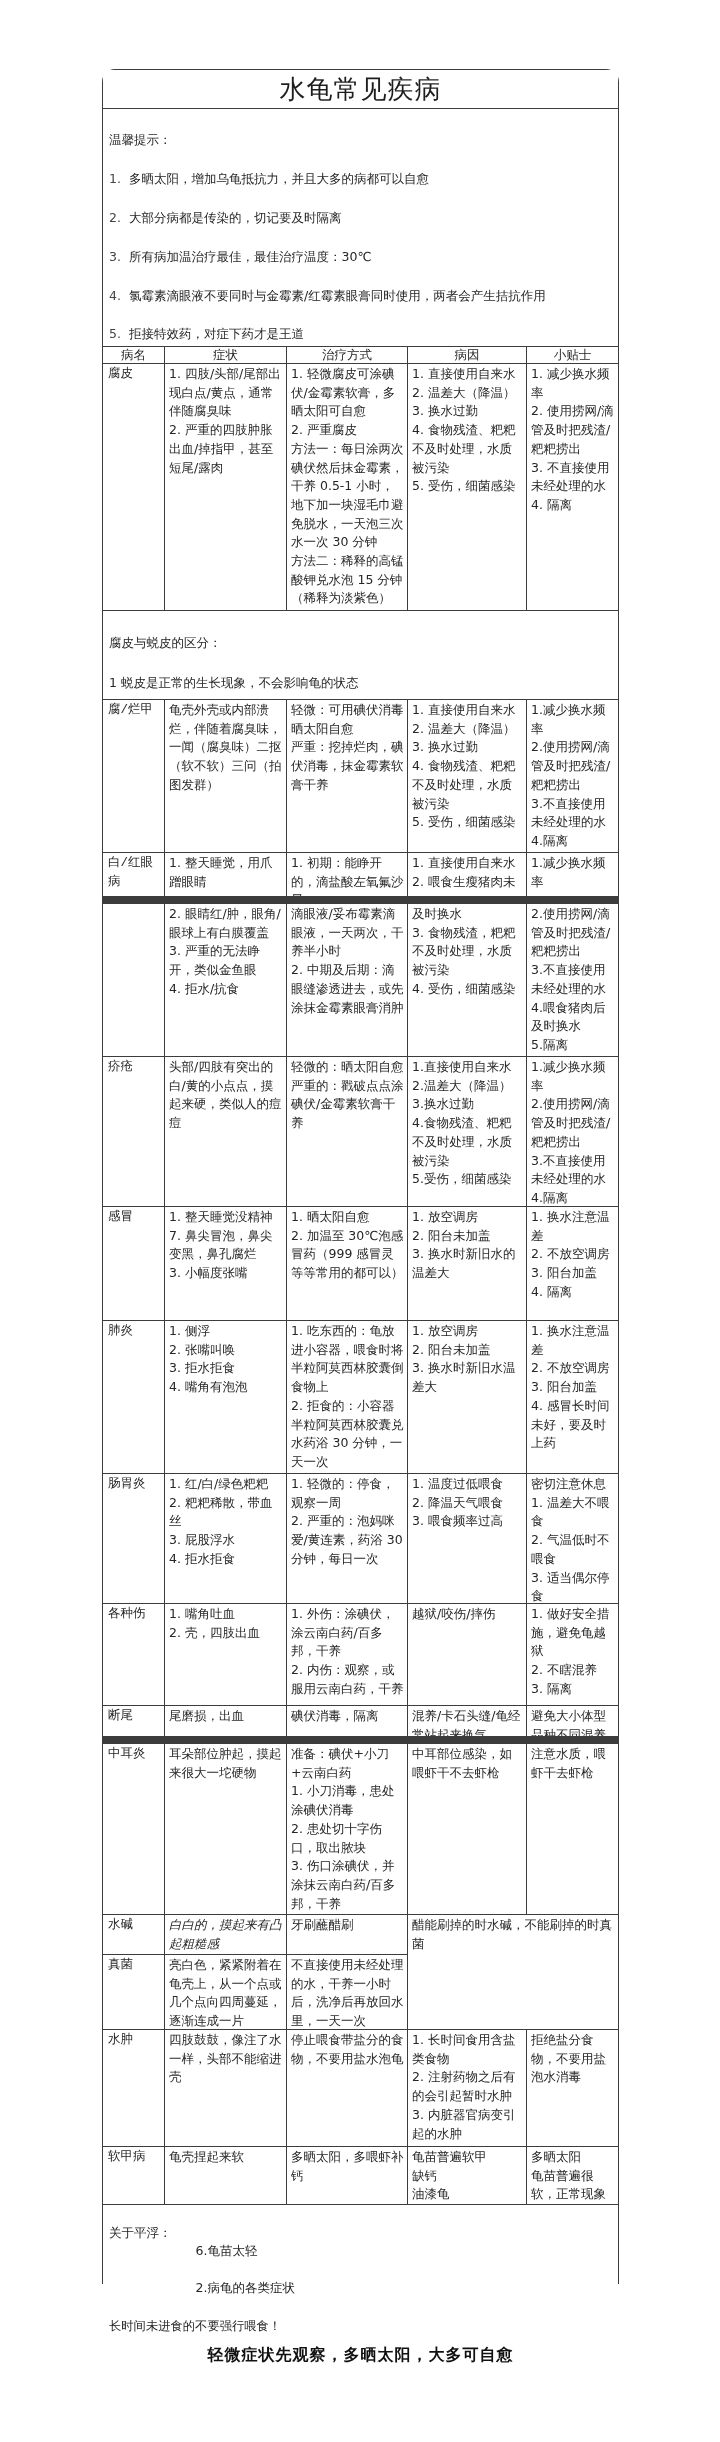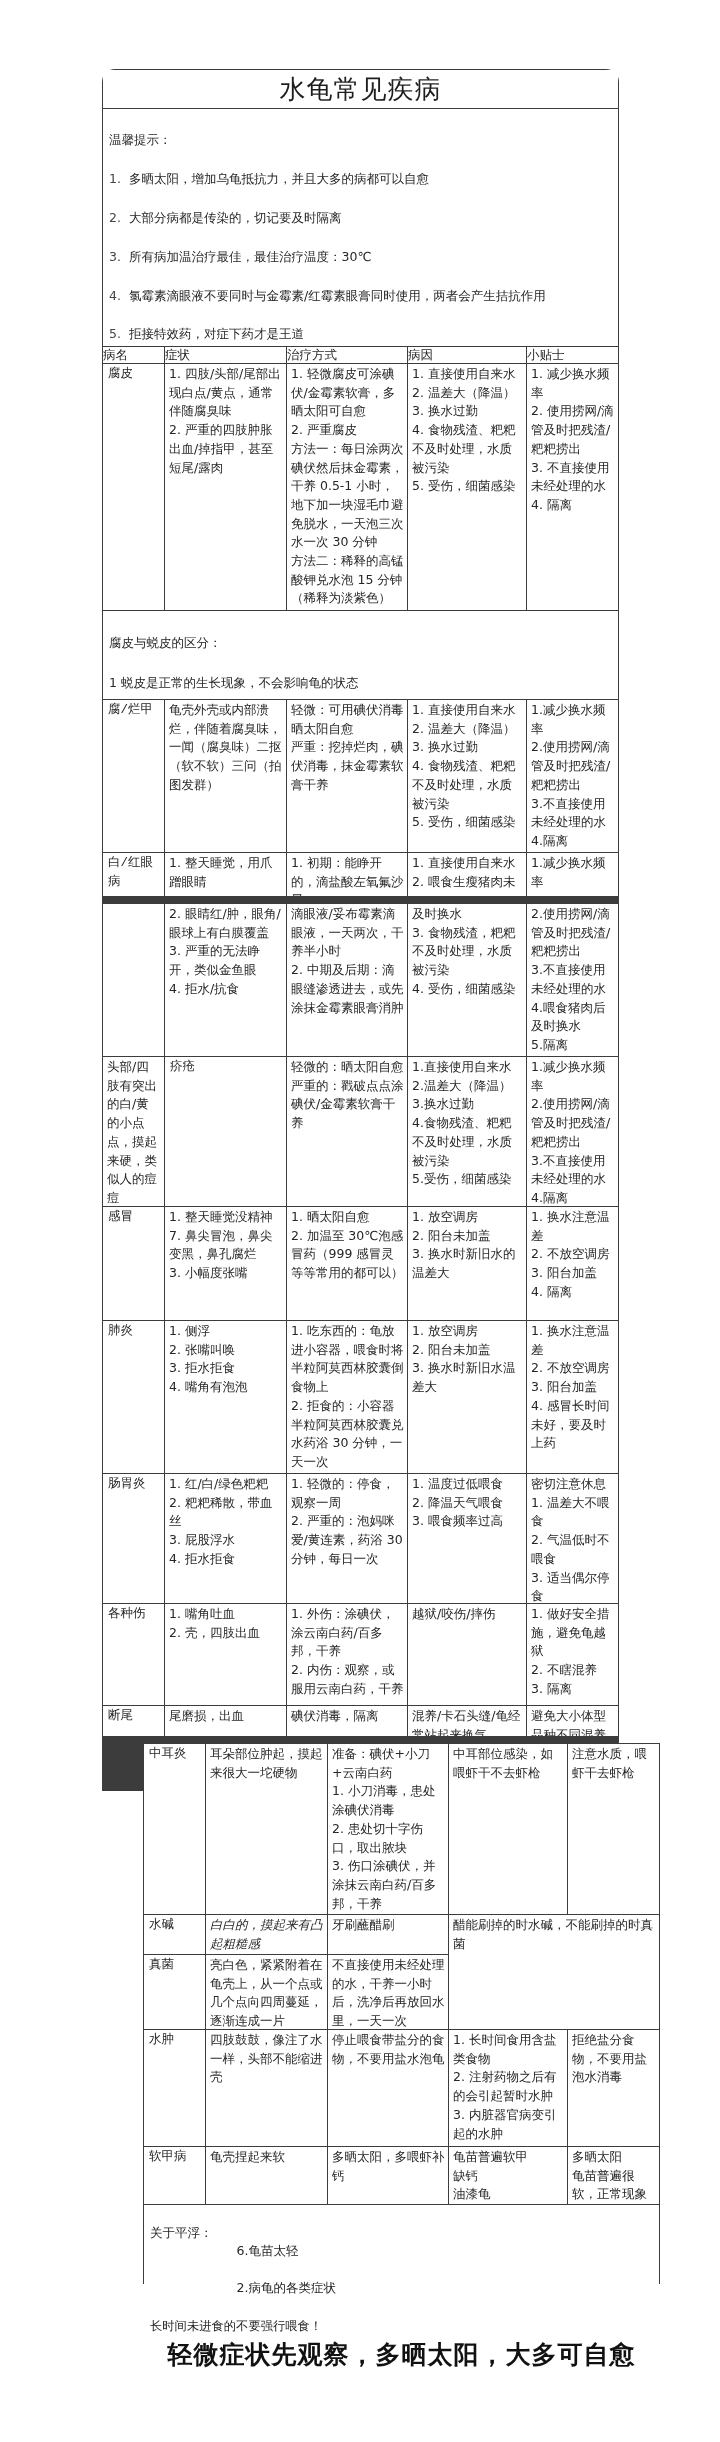--- a/index.html
+++ b/index.html
@@ -8,45 +8,45 @@
     font-family: "DejaVu Sans", "Liberation Sans", sans-serif; color: #262626;
     overflow: hidden;
   }
   .seg {
     position: absolute; left: 102px; width: 517px; box-sizing: border-box;
     display: grid; grid-template-columns: 61px 121px 120px 118px 91px;
     gap: 1px; padding: 1px; background: #3c3c3c;
   }
   .seg-a { top: 69px;  height: 1054px; grid-template-rows: 38px 237px 16px 246px 88px 152px 43px; border-radius: 13px; }
   .seg-b { top: 903px; height: 888px; grid-template-rows: 152px 149px 113px 152px 129px 101px 30px; }
-  .seg-c { top: 1743px; height: 541px; grid-template-rows: 170px 39px 74px 116px 57px 93px 37px 36px; margin-left: 41px; }
+  .seg-c { top: 1743px; height: 541px; grid-template-rows: 170px 39px 74px 116px 57px 93px 37px 36px; }
   .cell {
     background: #ffffff; font-size: 12.5px; line-height: 18.7px;
     padding: 1px 3px 0 4px; overflow: hidden; white-space: pre-line;
     word-break: break-all; box-sizing: border-box;
   }
   .full { grid-column: 1 / -1; }
   .title {
     font-family: "DejaVu Serif", "Liberation Serif", serif; font-size: 26px;
     line-height: 38px; text-align: center; padding: 0; color: #1e1e1e; letter-spacing: 1px;
   }
   .tips { padding: 2px 6px; line-height: 19.4px; }
   .tip-item { display: flex; }
   .tip-item .num { width: 20px; flex: none; color: #444; }
-  .hdr { line-height: 15px; padding: 0; }
+  .hdr { text-align: center; line-height: 15px; padding: 0; }
   .name { padding-left: 5px; font-family: Liberation Mono, monospace; }
   .compare { padding: 2px 6px; line-height: 20px; }
   .merged { grid-column: 4 / 6; grid-row: 2 / 4; padding-top: 1px; }
   .notes { padding: 1px 6px; line-height: 18.2px; }
   .note-flex { display: flex; gap: 24px; }
   .note-flex .lbl { flex: none; }
   .feeding { padding: 0 6px; line-height: 18px; font-size: 12.3px; }
   .footer {
     text-align: center; font-family: "DejaVu Serif", "Liberation Serif", serif;
-    font-weight: bold; font-size: 25px; line-height: 36px; padding: 0; color: #111; letter-spacing: 1px;
+    font-weight: bold; font-size: 16px; line-height: 36px; padding: 0; color: #111; letter-spacing: 1px;
   }
 </style>
 </head>
 <body>
 
 <div class="seg seg-a">
   <div class="cell full title">水龟常见疾病</div>
 
   <div class="cell full tips">
     <div>温馨提示：</div>
@@ -124,22 +124,22 @@
   <div class="cell">滴眼液/妥布霉素滴眼液，一天两次，干养半小时
 2. 中期及后期：滴眼缝渗透进去，或先涂抹金霉素眼膏消肿</div>
   <div class="cell">及时换水
 3. 食物残渣，粑粑不及时处理，水质被污染
 4. 受伤，细菌感染</div>
   <div class="cell">2.使用捞网/滴管及时把残渣/粑粑捞出
 3.不直接使用未经处理的水
 4.喂食猪肉后及时换水
 5.隔离</div>
 
+  <div class="cell name">疥疮</div>
   <div class="cell">头部/四肢有突出的白/黄的小点点，摸起来硬，类似人的痘痘</div>
-  <div class="cell name">疥疮</div>
   <div class="cell">轻微的：晒太阳自愈
 严重的：戳破点点涂碘伏/金霉素软膏干养</div>
   <div class="cell">1.直接使用自来水
 2.温差大（降温）
 3.换水过勤
 4.食物残渣、粑粑不及时处理，水质被污染
 5.受伤，细菌感染</div>
   <div class="cell">1.减少换水频率
 2.使用捞网/滴管及时把残渣/粑粑捞出
 3.不直接使用未经处理的水

